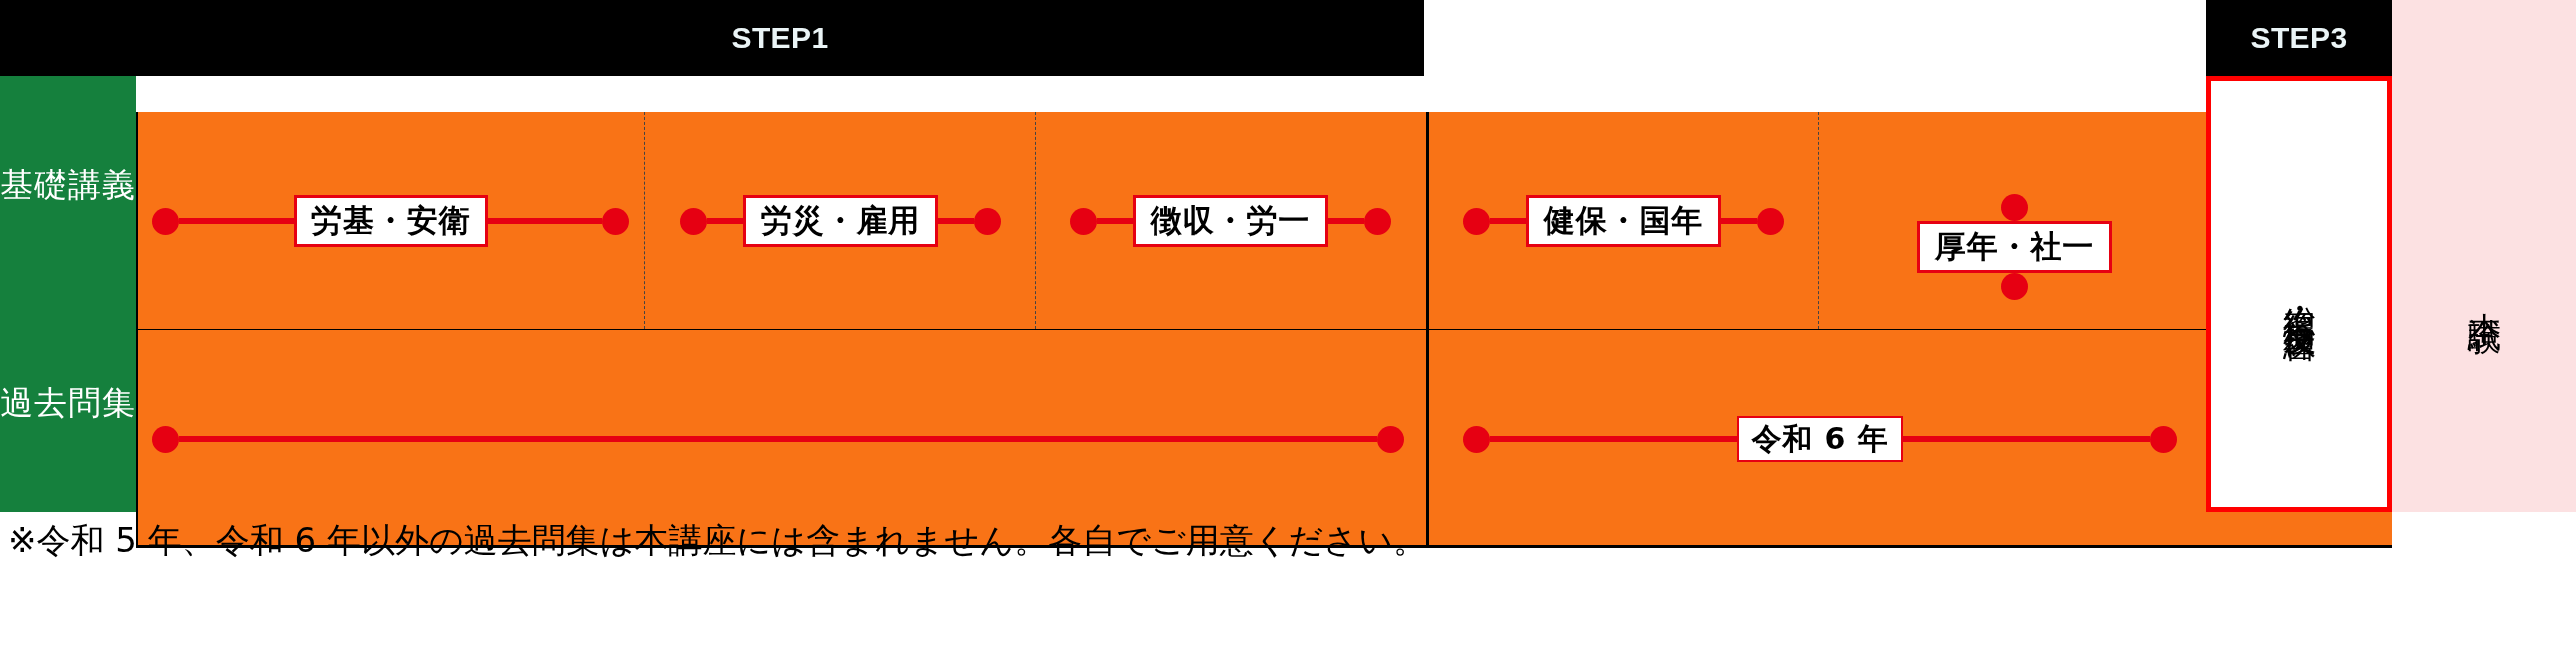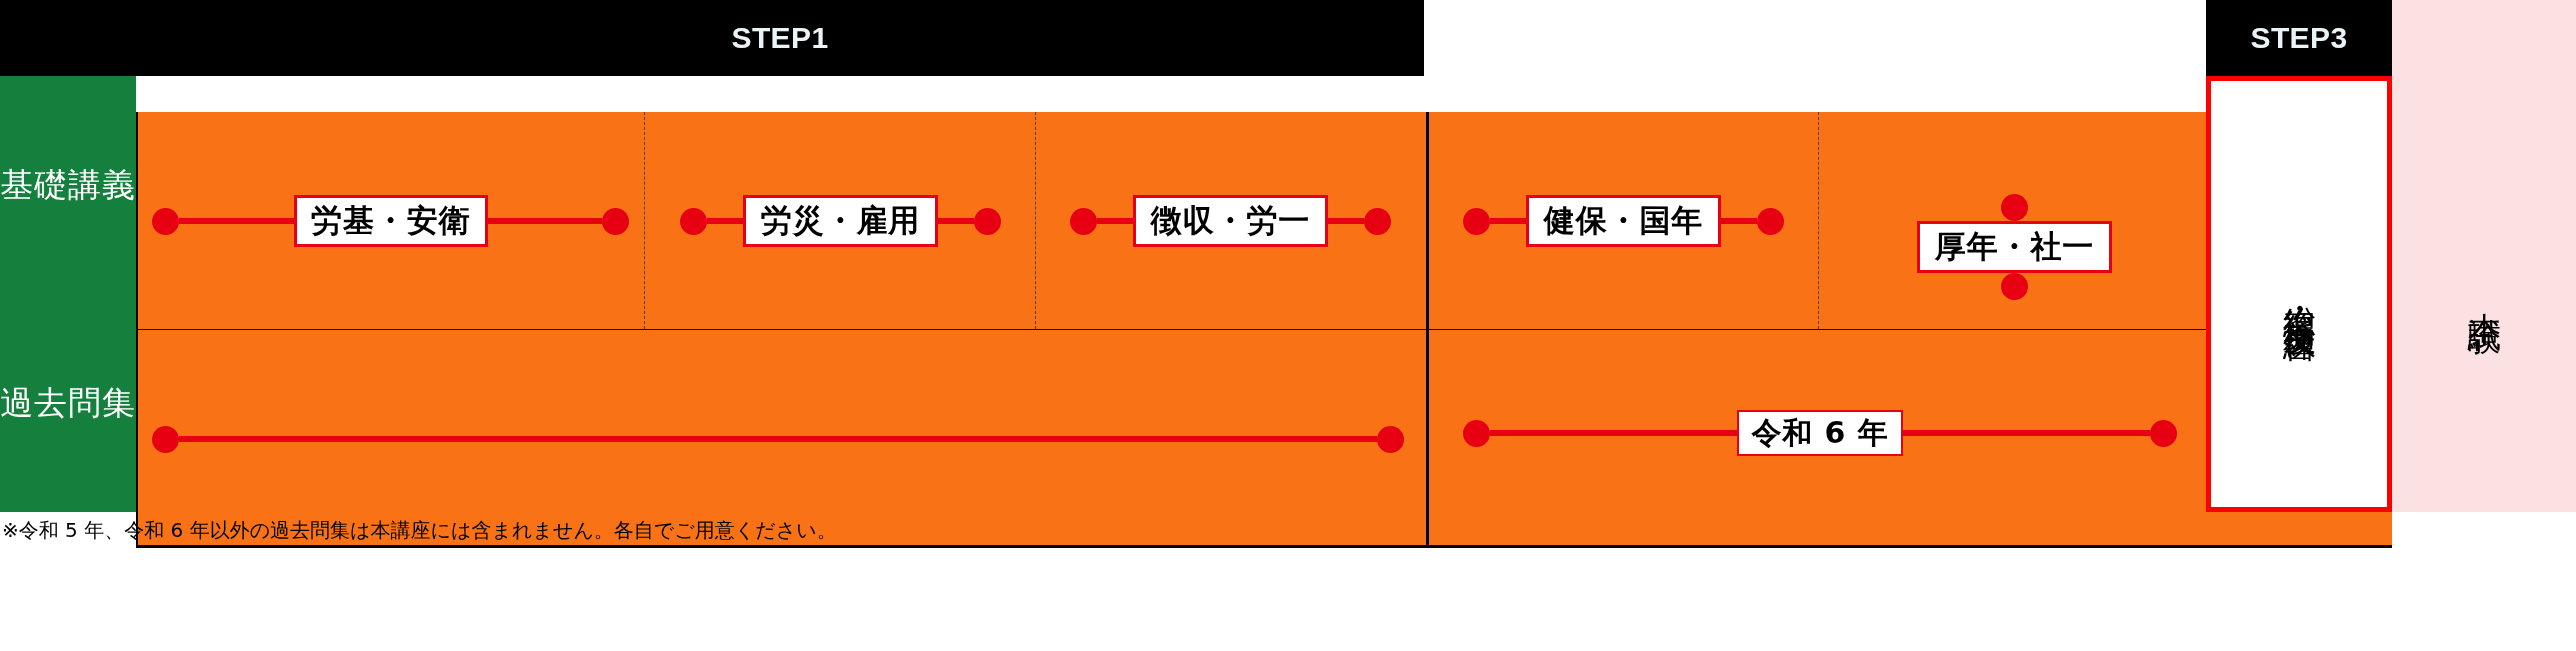--- a/index.html
+++ b/index.html
@@ -88,21 +88,21 @@
     padding:5.4px 14.3px;white-space:nowrap;flex:0 0 auto;
     font-size:31px;font-weight:bold;letter-spacing:0.9px;color:#000;
     font-family:"DejaVu Sans","Liberation Sans",sans-serif;
     line-height:1.15;
   }
   .chip-thin{border-width:2.7px;font-size:30px;padding:3.6px 12.6px;}
 
   
   .notes{position:absolute;left:0;top:516px;width:2576px;}
   .note{
-    font-size:20px;color:#000;line-height:1.42;padding-left:2px;
+    font-size:34px;color:#000;line-height:1.42;padding-left:8px;
     font-family:"DejaVu Sans","Liberation Sans",sans-serif;
     white-space:nowrap;
   }
 </style>
 </head>
 <body>
 
 <div class="sheet">
 
   <div class="grid">
@@ -180,21 +180,21 @@
       <div class="rowbody">
         <div class="sep-solid" style="left:1288px;"></div>
 
         <div class="seg" style="left:14.3px;top:82px;width:1252px;">
           <span class="dot"></span>
           <span class="bar"></span>
           <span class="bar"></span>
           <span class="dot"></span>
         </div>
 
-        <div class="seg" style="left:1325px;top:76px;width:714px;justify-content:center;">
+        <div class="seg" style="left:1325px;top:82px;width:714px;justify-content:center;">
           <span class="dot"></span>
           <span class="bar"></span>
           <span class="chip chip-thin">令和 6 年</span>
           <span class="bar"></span>
           <span class="dot"></span>
         </div>
       </div>
 
       <div class="examcol"></div>
     </div>

